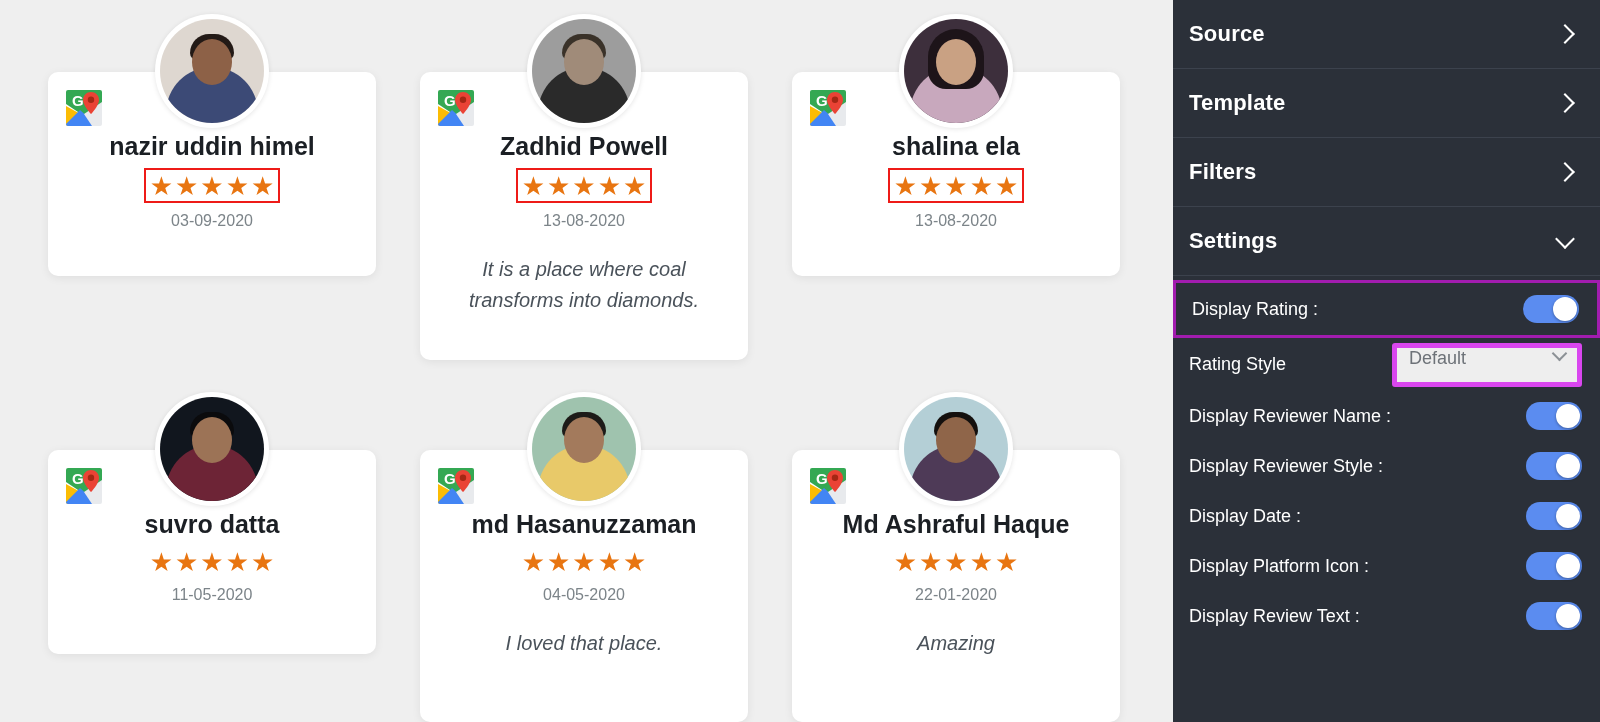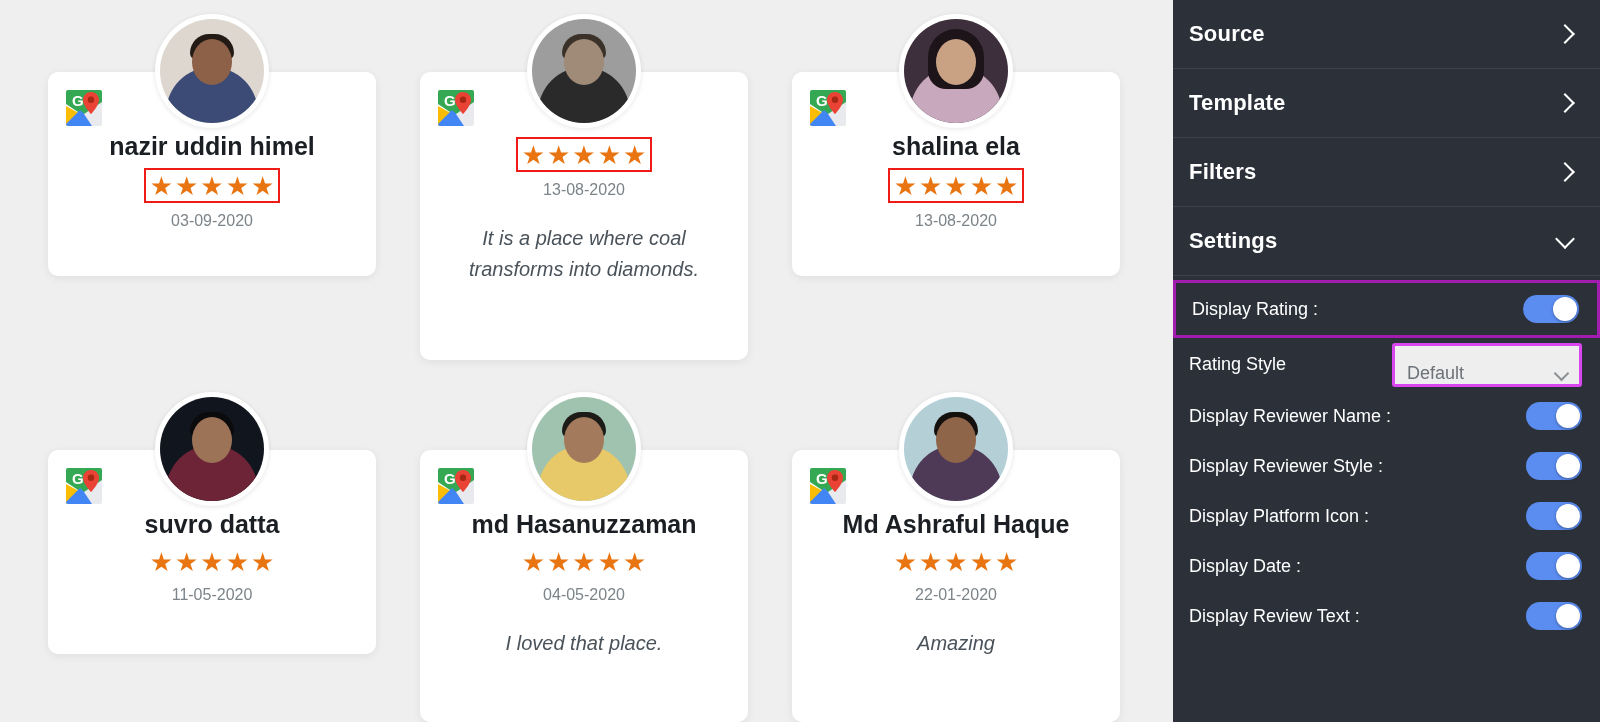--- a/index.html
+++ b/index.html
@@ -212,24 +212,24 @@
     background: #ffffff;
     box-shadow: 0 1px 3px rgba(0,0,0,0.35);
   }
   .toggle.on  .knob { right: 2px; }
   .toggle.off .knob { left: 2px; }
 
   .select-box {
     width: 190px;
     height: 44px;
     background: #eeeeee;
-    border: 3px solid #d946ef;
+    border: 5px solid #d946ef;
     border-radius: 3px;
     display: flex;
-    align-items: flex-end;
+    align-items: flex-start;
     justify-content: space-between;
     padding: 0 12px;
     cursor: pointer;
   }
   .select-value { font-size: 18px; color: #6d7278; }
   .select-chev {
     width: 11px; height: 11px;
     border-right: 2px solid #8c9196;
     border-bottom: 2px solid #8c9196;
     transform: rotate(45deg);
@@ -284,20 +284,21 @@
           <span class="platform-icon"><svg viewBox="0 0 40 40" width="40" height="40">
               <rect x="2" y="2" width="36" height="36" rx="2" fill="#ffffff"></rect>
               <path d="M2 4 a2 2 0 0 1 2-2 h32 a2 2 0 0 1 2 2 v14 l-18 10 -18 -12 z" fill="#34a853"></path>
               <path d="M2 18 L20 28 L14 38 H4 a2 2 0 0 1 -2 -2 z" fill="#fbbc04"></path>
               <path d="M2 36 L16 22 L34 38 H4 a2 2 0 0 1 -2 -2 z" fill="#4285f4"></path>
               <path d="M20 26 L38 14 v22 a2 2 0 0 1 -2 2 h-8 z" fill="#e8eaed"></path>
               <text x="8" y="18" font-family="Liberation Sans, sans-serif" font-size="15" font-weight="bold" fill="#ffffff">G</text>
               <path d="M27 4 c4.4 0 8 3.5 8 7.9 0 5.6 -8 14.1 -8 14.1 s-8 -8.5 -8 -14.1 C19 7.5 22.6 4 27 4 z" fill="#ea4335"></path>
               <circle cx="27" cy="11.8" r="3.2" fill="#a52714"></circle>
             </svg></span>
+          <div class="reviewer-name">Zadhid Powell</div>
           <div class="rating-row">
             <span class="rating-box highlighted">
               <span class="star">★</span>
               <span class="star">★</span>
               <span class="star">★</span>
               <span class="star">★</span>
               <span class="star">★</span>
             </span>
           </div>
           <div class="review-date">13-08-2020</div>
@@ -467,27 +468,27 @@
             <span class="knob"></span>
           </span>
         </div>
         <div class="setting-row">
           <span class="setting-label">Display Reviewer Style :</span>
           <span class="toggle on">
             <span class="knob"></span>
           </span>
         </div>
         <div class="setting-row">
-          <span class="setting-label">Display Platform Icon :</span>
+          <span class="setting-label">Display Date :</span>
           <span class="toggle on">
             <span class="knob"></span>
           </span>
         </div>
         <div class="setting-row">
-          <span class="setting-label">Display Date :</span>
+          <span class="setting-label">Display Platform Icon :</span>
           <span class="toggle on">
             <span class="knob"></span>
           </span>
         </div>
         <div class="setting-row">
           <span class="setting-label">Display Review Text :</span>
           <span class="toggle on">
             <span class="knob"></span>
           </span>
         </div>

